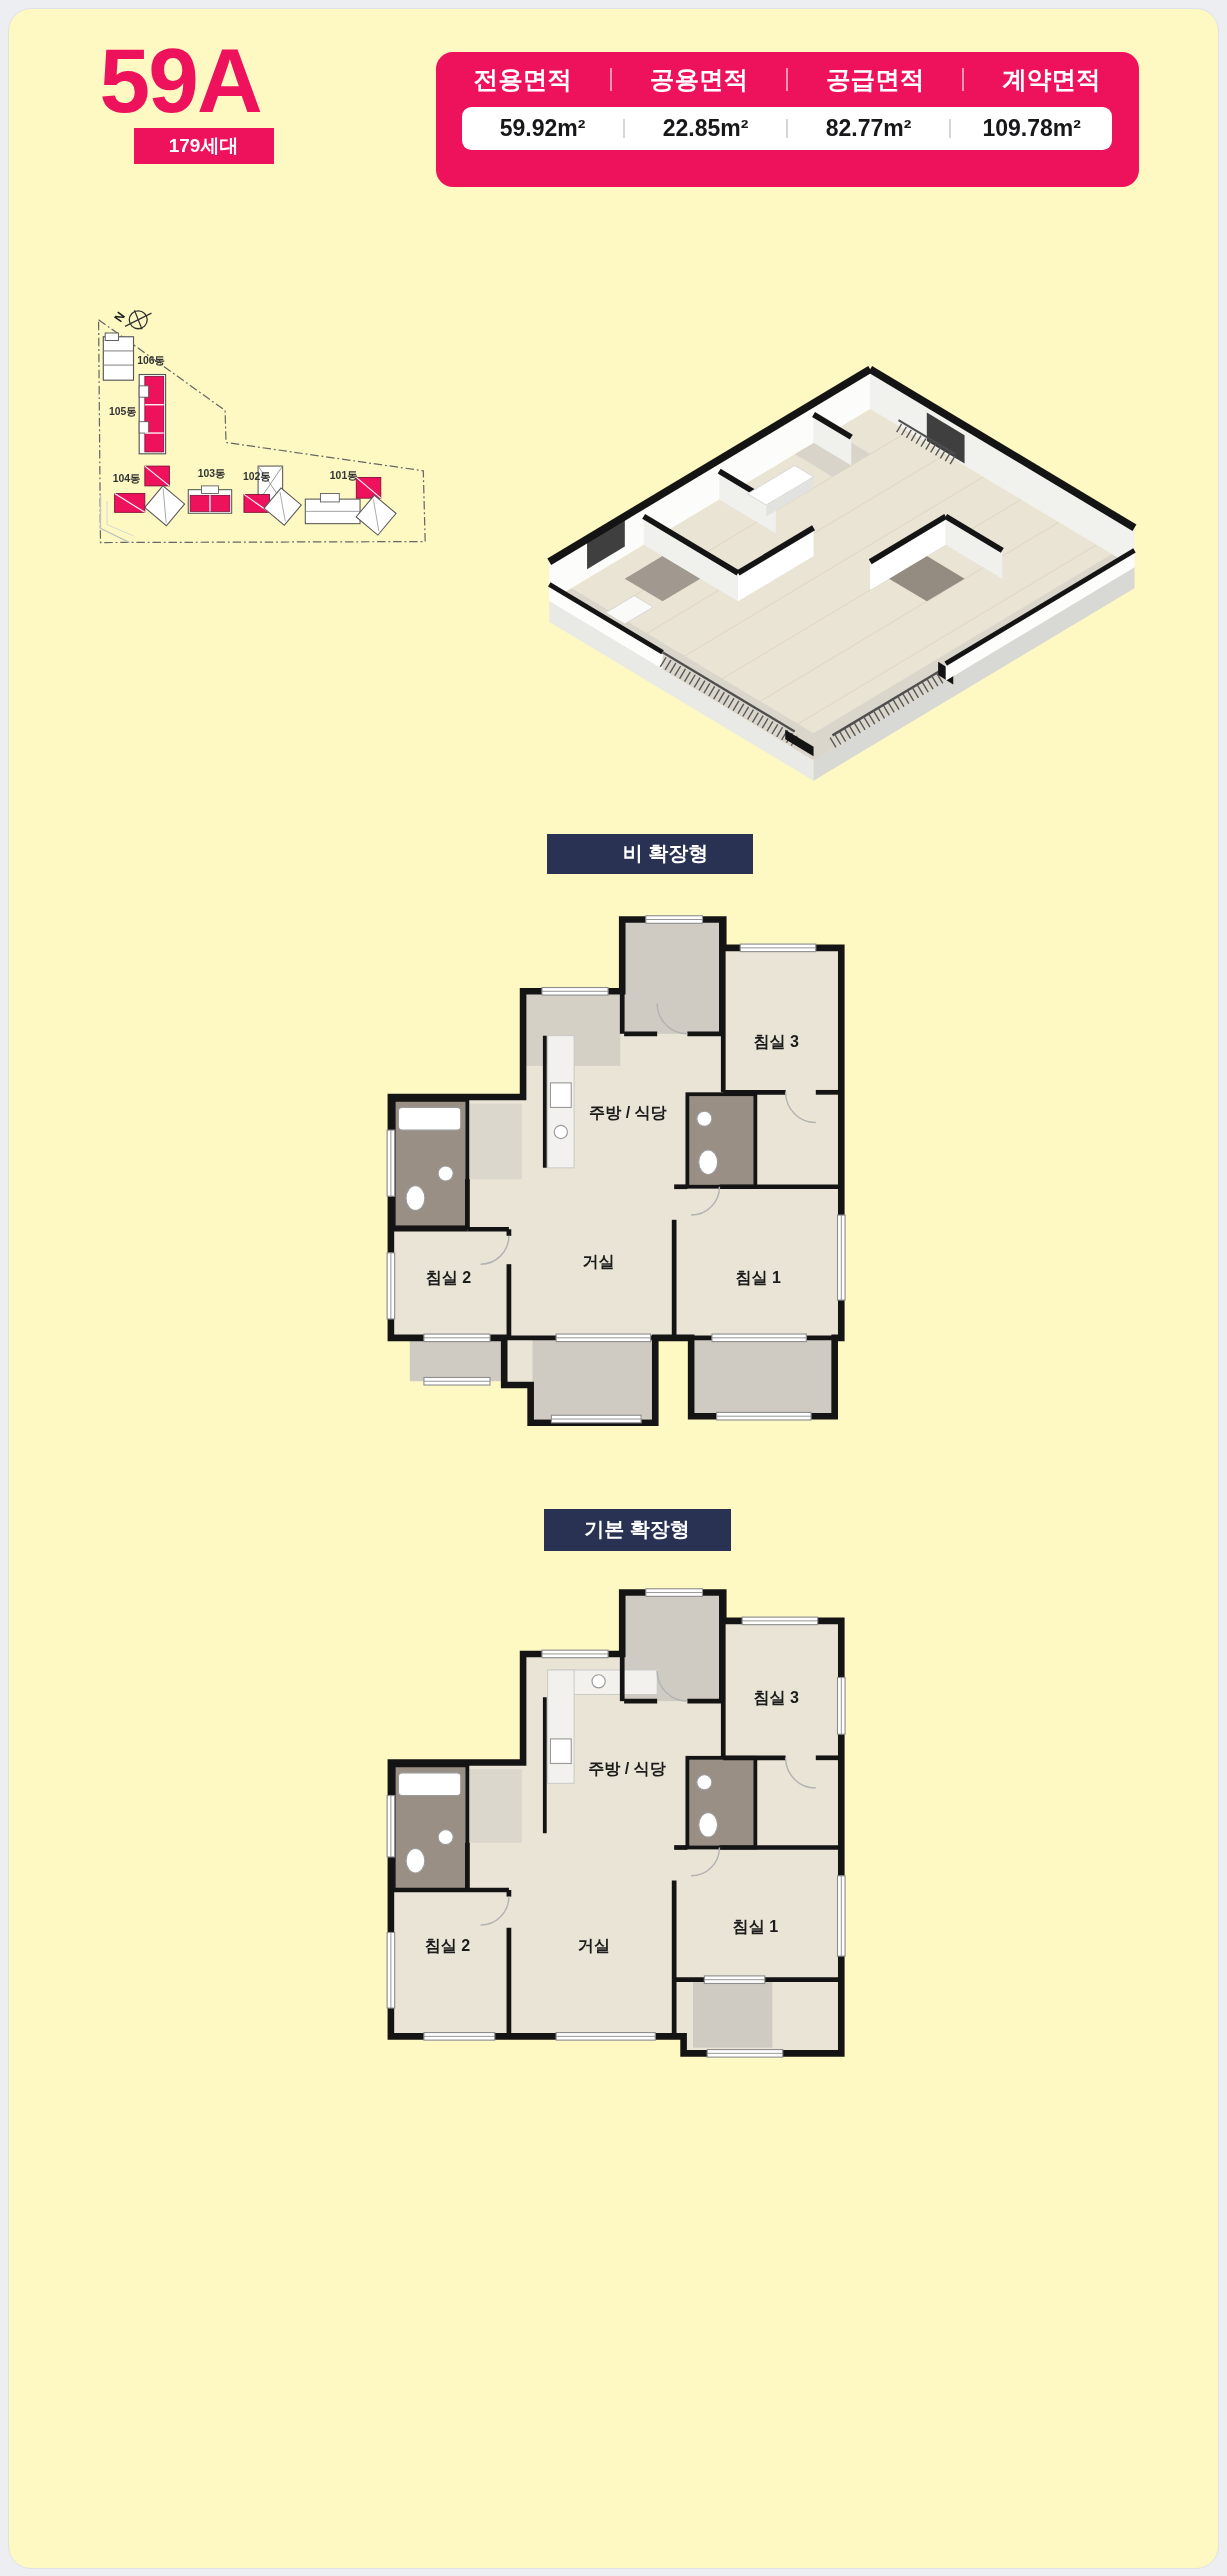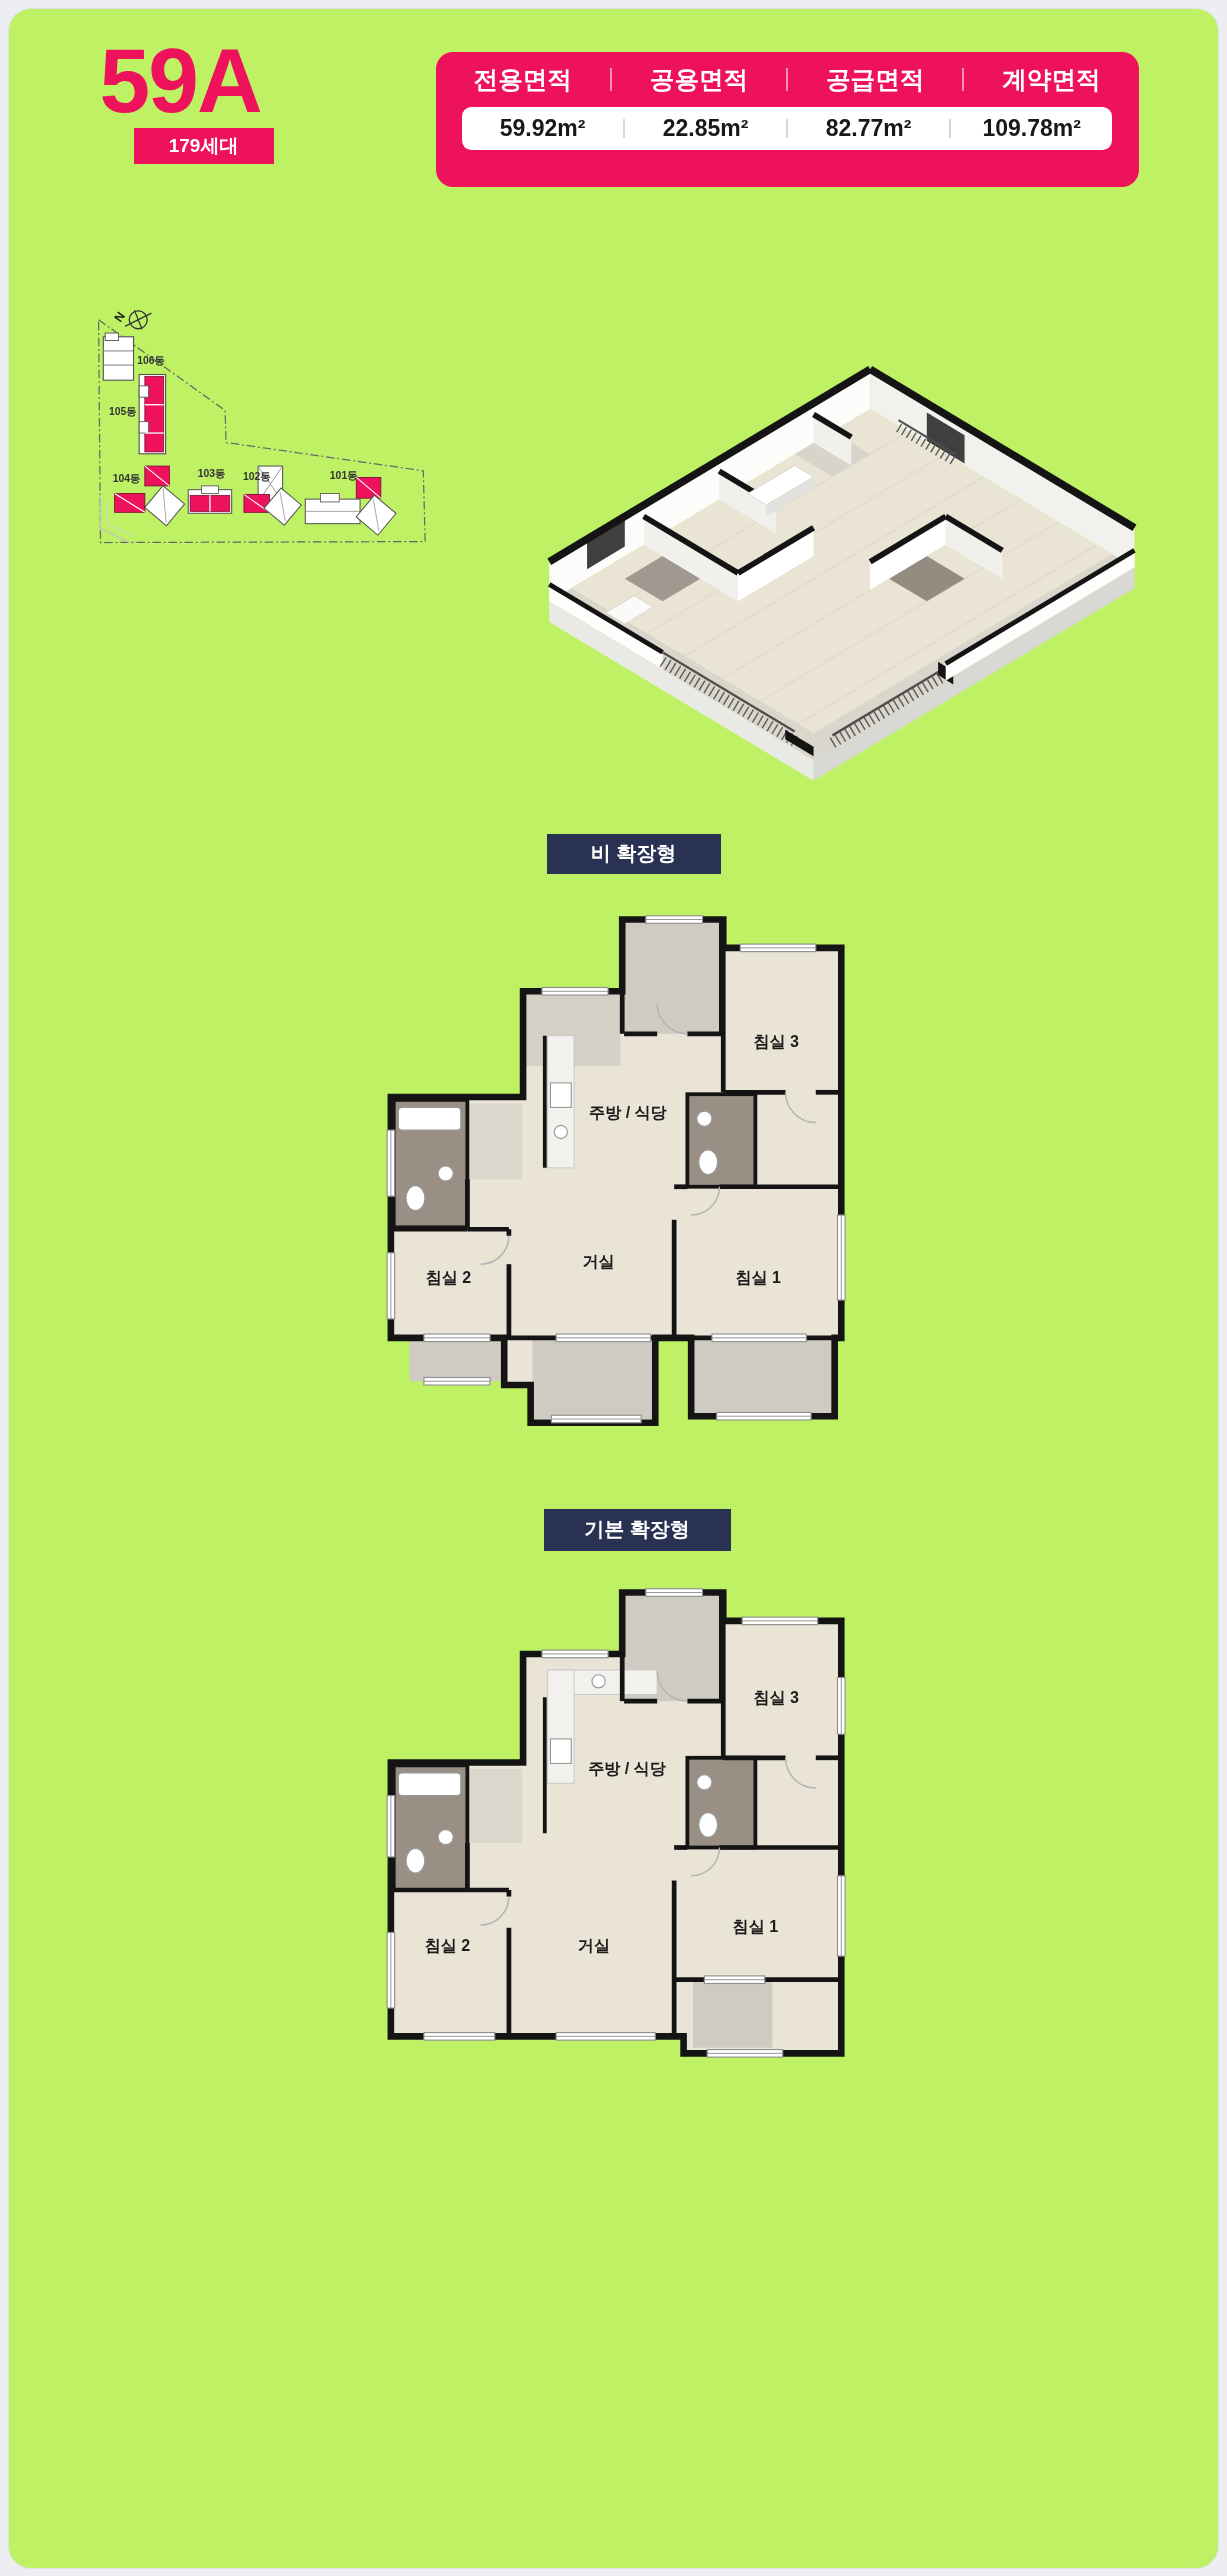--- a/index.html
+++ b/index.html
@@ -4,21 +4,21 @@
 <style>
   html,body{margin:0;padding:0;}
   body{
     width:1228px;height:2576px;position:relative;
     background:#eceef2;
     font-family:"Liberation Sans","DejaVu Sans",sans-serif;
     -webkit-font-smoothing:antialiased;
   }
   .card{
     position:absolute;left:7.6px;top:7.6px;width:1211px;height:2561px;
-    background:#bef264;border:0.9px solid #dfe2e9;border-radius:23px;
+    background:#fef9c3;border:0.9px solid #dfe2e9;border-radius:23px;
     box-sizing:border-box;overflow:hidden;
   }
   
   .unit-title{
     position:absolute;left:91px;top:26.4px;
     font-size:91px;font-weight:800;letter-spacing:-1.9px;
     color:#EE125C;line-height:1;
   }
   .household-badge{
     position:absolute;left:93px;top:119px;width:140px;height:36px;
@@ -43,21 +43,21 @@
   }
   .area-values .cell{
     flex:1;text-align:center;color:#18181a;font-size:23px;font-weight:600;
   }
   .area-values .vdiv{width:1.9px;height:19px;background:#d7d7da;}
   
   .variant-label{
     position:absolute;background:#2A3254;color:#ffffff;
     font-size:20px;font-weight:700;display:flex;align-items:center;justify-content:center;
   }
-  #variant1{left:538px;top:825px;width:174px;height:40px;}
+  #variant1{left:538px;top:825px;width:174px;height:40px;padding-left:32px;}
   #variant2{left:535px;top:1500px;width:187px;height:42px;}
   
   svg{position:absolute;overflow:visible;}
   .bl-label{font-size:11px;font-weight:700;fill:#333;}
   .room-label{font-size:17px;font-weight:700;fill:#1c1c1c;text-anchor:middle;}
   .wall{stroke:#141414;fill:none;}
   .win{fill:#ffffff;stroke:#8f8f8f;stroke-width:1.2;}
   .winline{stroke:#8f8f8f;stroke-width:1;}
   .arc{stroke:#b3b3b3;stroke-width:1.5;fill:none;}
   .fix{fill:#ffffff;stroke:#9a9a9a;stroke-width:1.2;}

